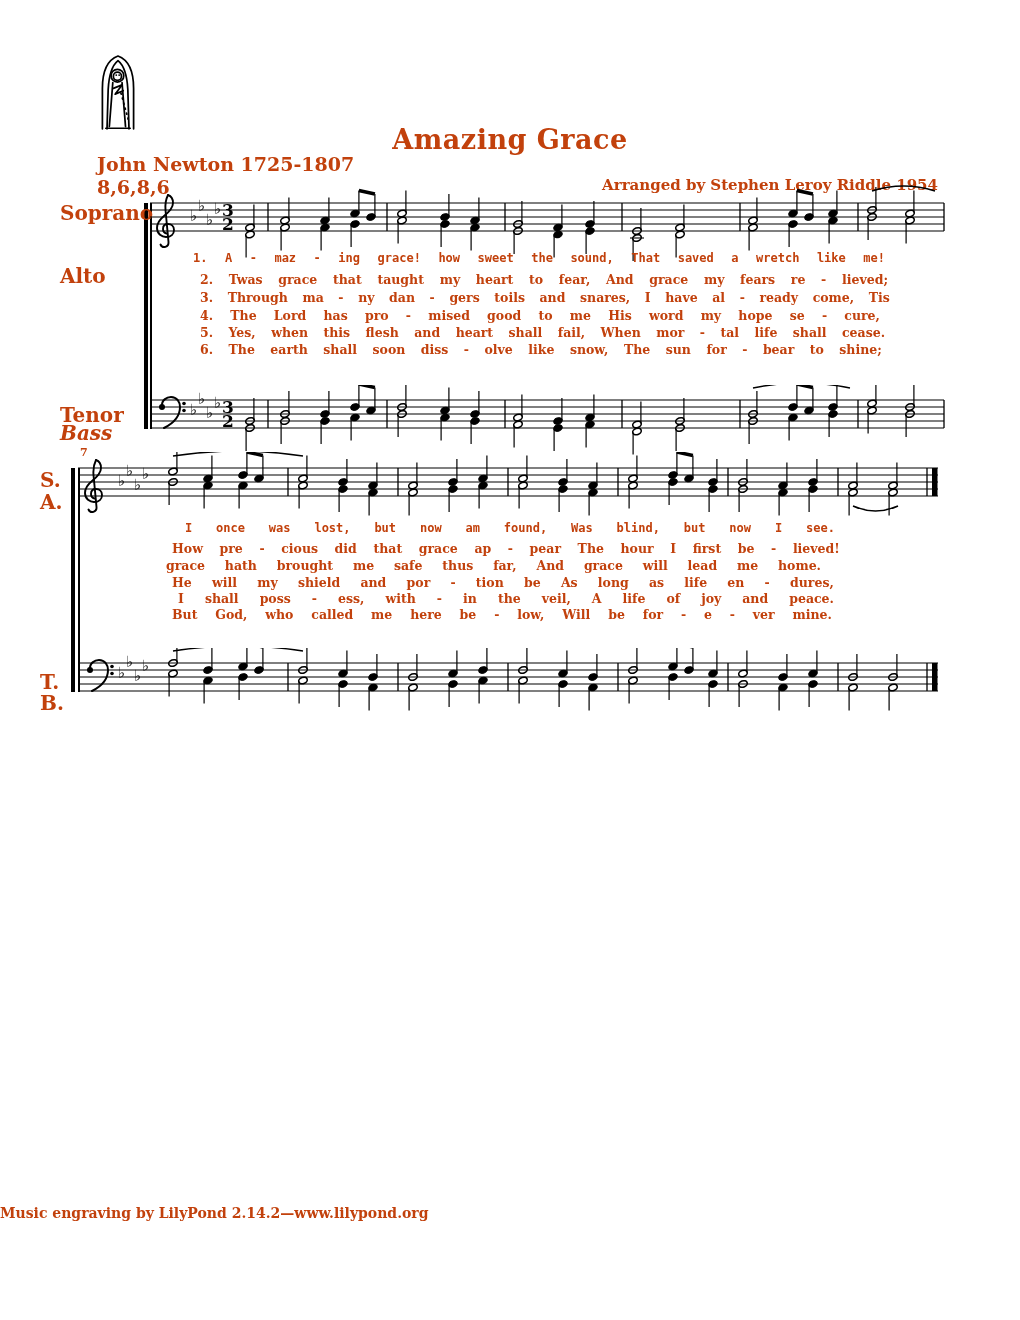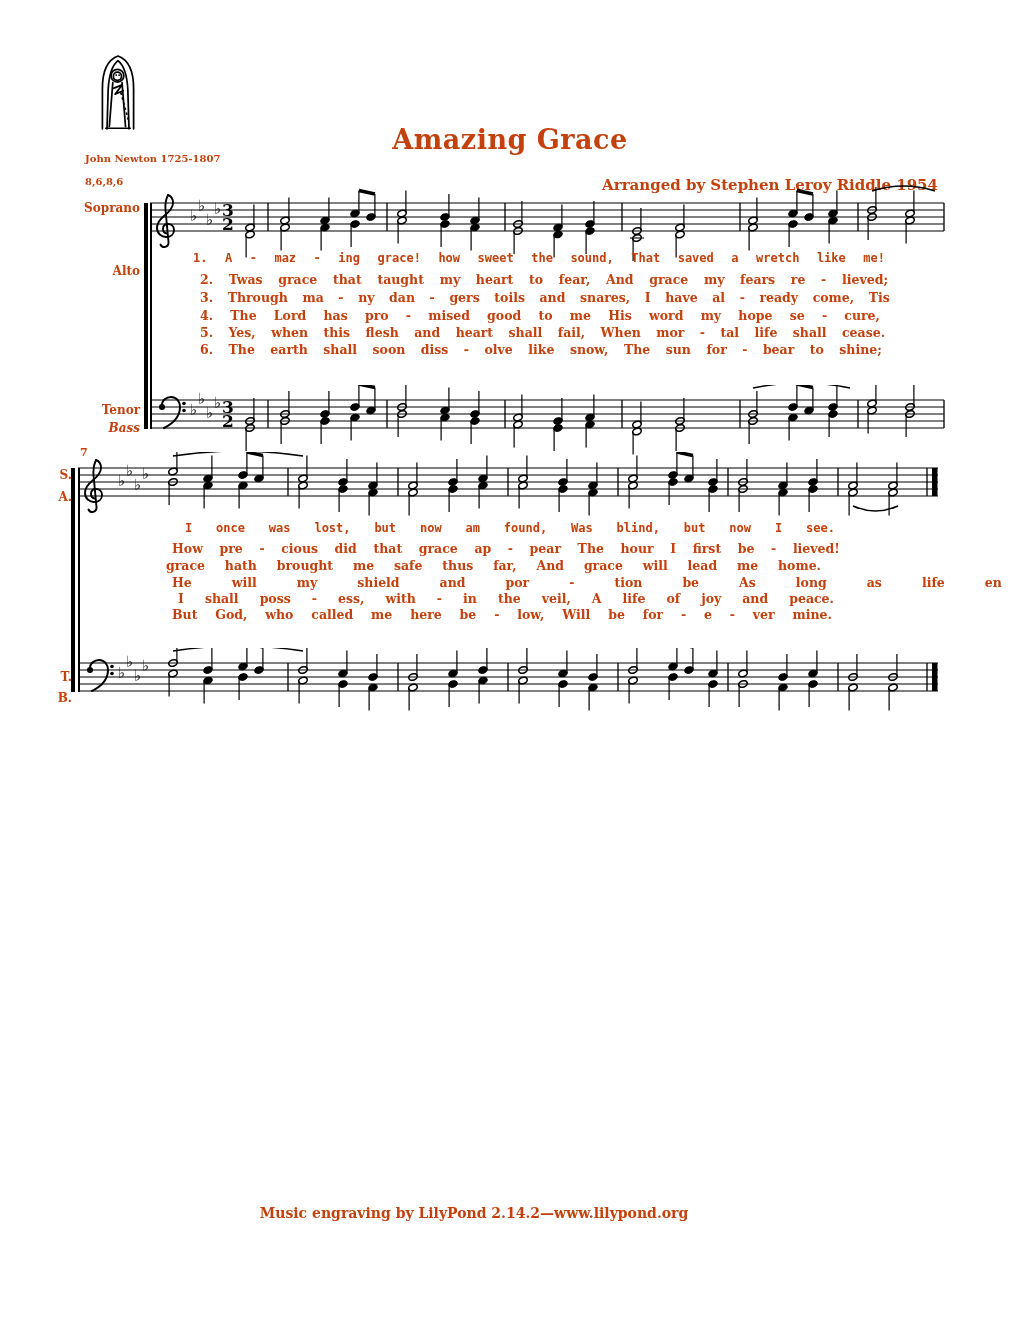--- a/index.html
+++ b/index.html
@@ -1,31 +1,31 @@
 <!DOCTYPE html>
 <html><head>
 <meta charset="utf-8">
 <style>
   html,body{margin:0;padding:0;background:#fff;}
   .page{position:relative;width:1020px;height:1320px;background:#ffffff;color:#c2410c;
         font-family:"DejaVu Serif", serif;overflow:hidden;}
   .abs{position:absolute;}
   .page-title{top:124px;left:0;width:1020px;text-align:center;
               font-size:27px;font-weight:bold;letter-spacing:.5px;}
-  .hdr-left{left:85px;font-size:10px;font-weight:bold;}
+  .hdr-left{left:97px;font-size:19px;font-weight:bold;}
   .hdr-right{right:82px;top:176px;font-size:15px;font-weight:bold;text-align:right;margin-left:48px;}
-  .stafflabel{font-size:12px;font-weight:bold;text-align:right;white-space:nowrap;}
+  .stafflabel{font-size:20px;font-weight:bold;text-align:left;white-space:nowrap;}
   .measure-no{font-size:11px;font-weight:bold;}
   .verse{display:flex;justify-content:space-between;align-items:baseline;
          font-size:12.5px;font-weight:bold;line-height:1;}
   .verse-serif{font-family:"DejaVu Serif", serif;}
   .verse-mono{font-family:"DejaVu Sans Mono", monospace;font-size:12px;}
   .sysline{background:#000;width:1.6px;}
   .sysbracket{background:#000;width:3.5px;}
-  .footer{left:0;top:1205px;width:948px;text-align:center;
+  .footer{left:0;top:1205px;width:948px;
           font-size:14px;font-weight:bold;}
   svg{display:block;}
 </style>
 </head>
 <body>
 
 <div class="page">
 
   <svg class="abs" style="left:92px;top:52px;" width="52" height="82" viewBox="0 0 90 140">
     <g fill="none" stroke="#000" stroke-width="3" stroke-linecap="round" stroke-linejoin="round">
@@ -530,21 +530,21 @@
       <span>safe</span>
       <span>thus</span>
       <span>far,</span>
       <span>And</span>
       <span>grace</span>
       <span>will</span>
       <span>lead</span>
       <span>me</span>
       <span>home.</span>
     </div>
-  <div class="abs verse verse-serif" style="left:172px;top:577px;width:662px;gap:40px;">
+  <div class="abs verse verse-serif" style="left:172px;top:577px;width:662px;">
       <span>He</span>
       <span>will</span>
       <span>my</span>
       <span>shield</span>
       <span>and</span>
       <span>por</span>
       <span>-</span>
       <span>tion</span>
       <span>be</span>
       <span>As</span>

